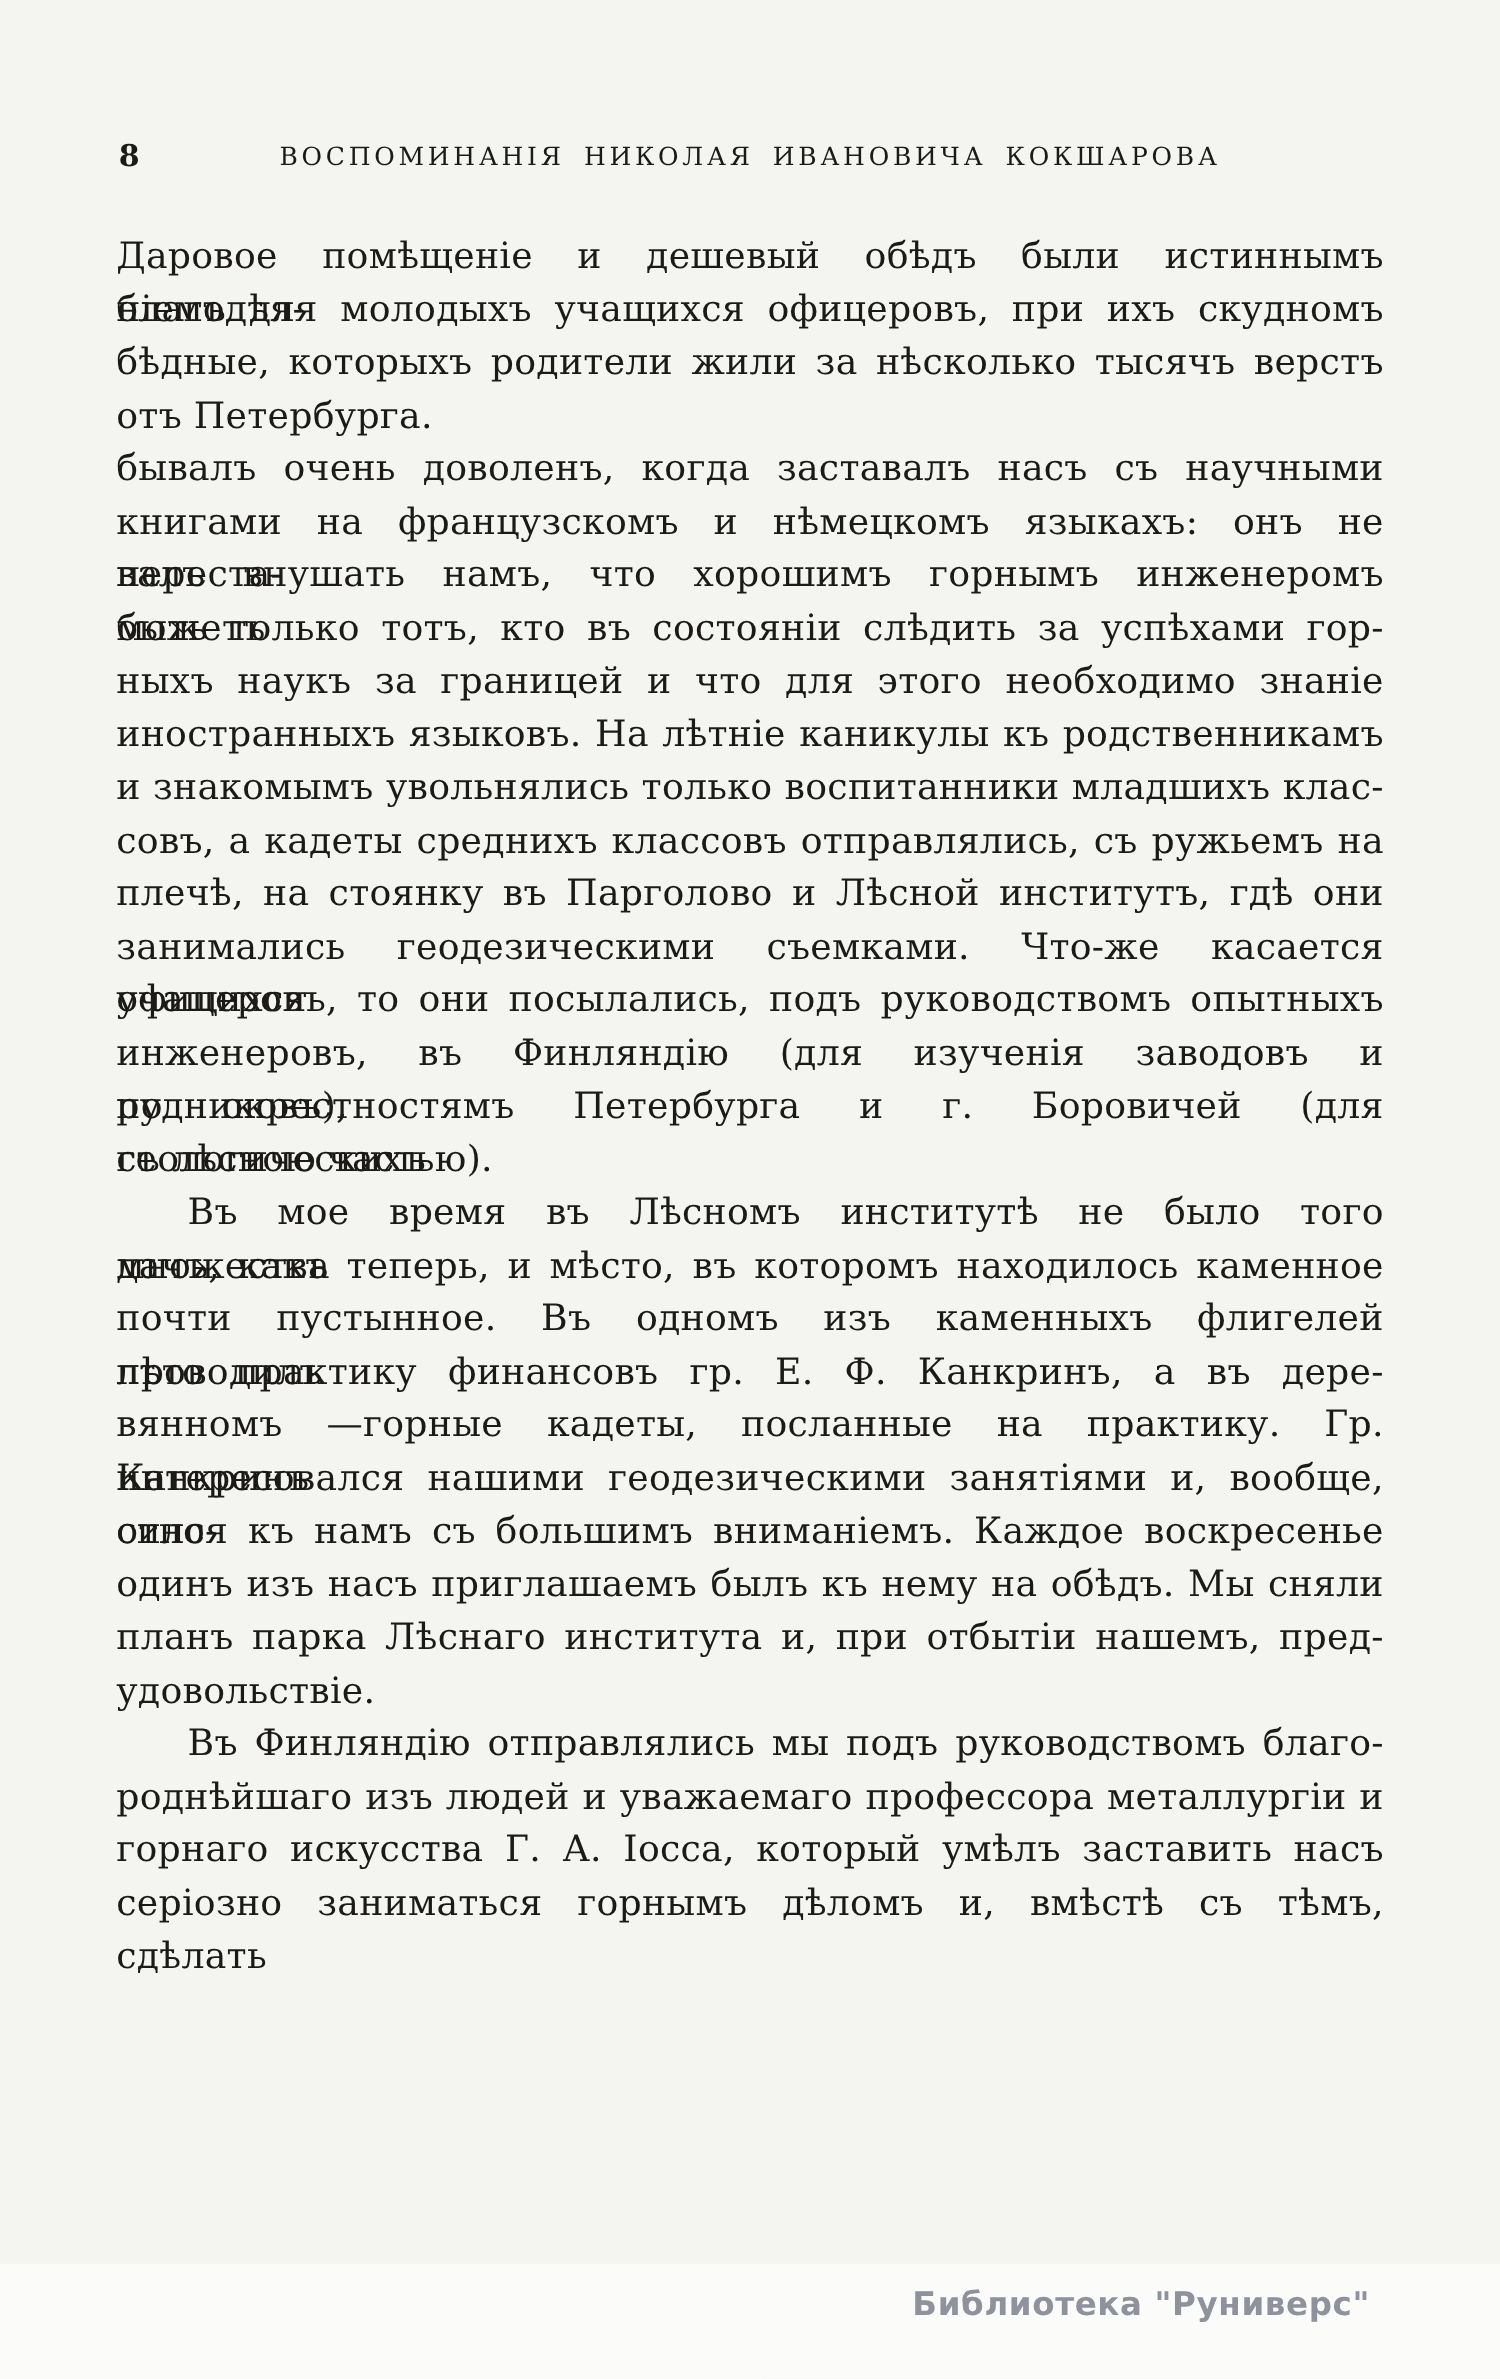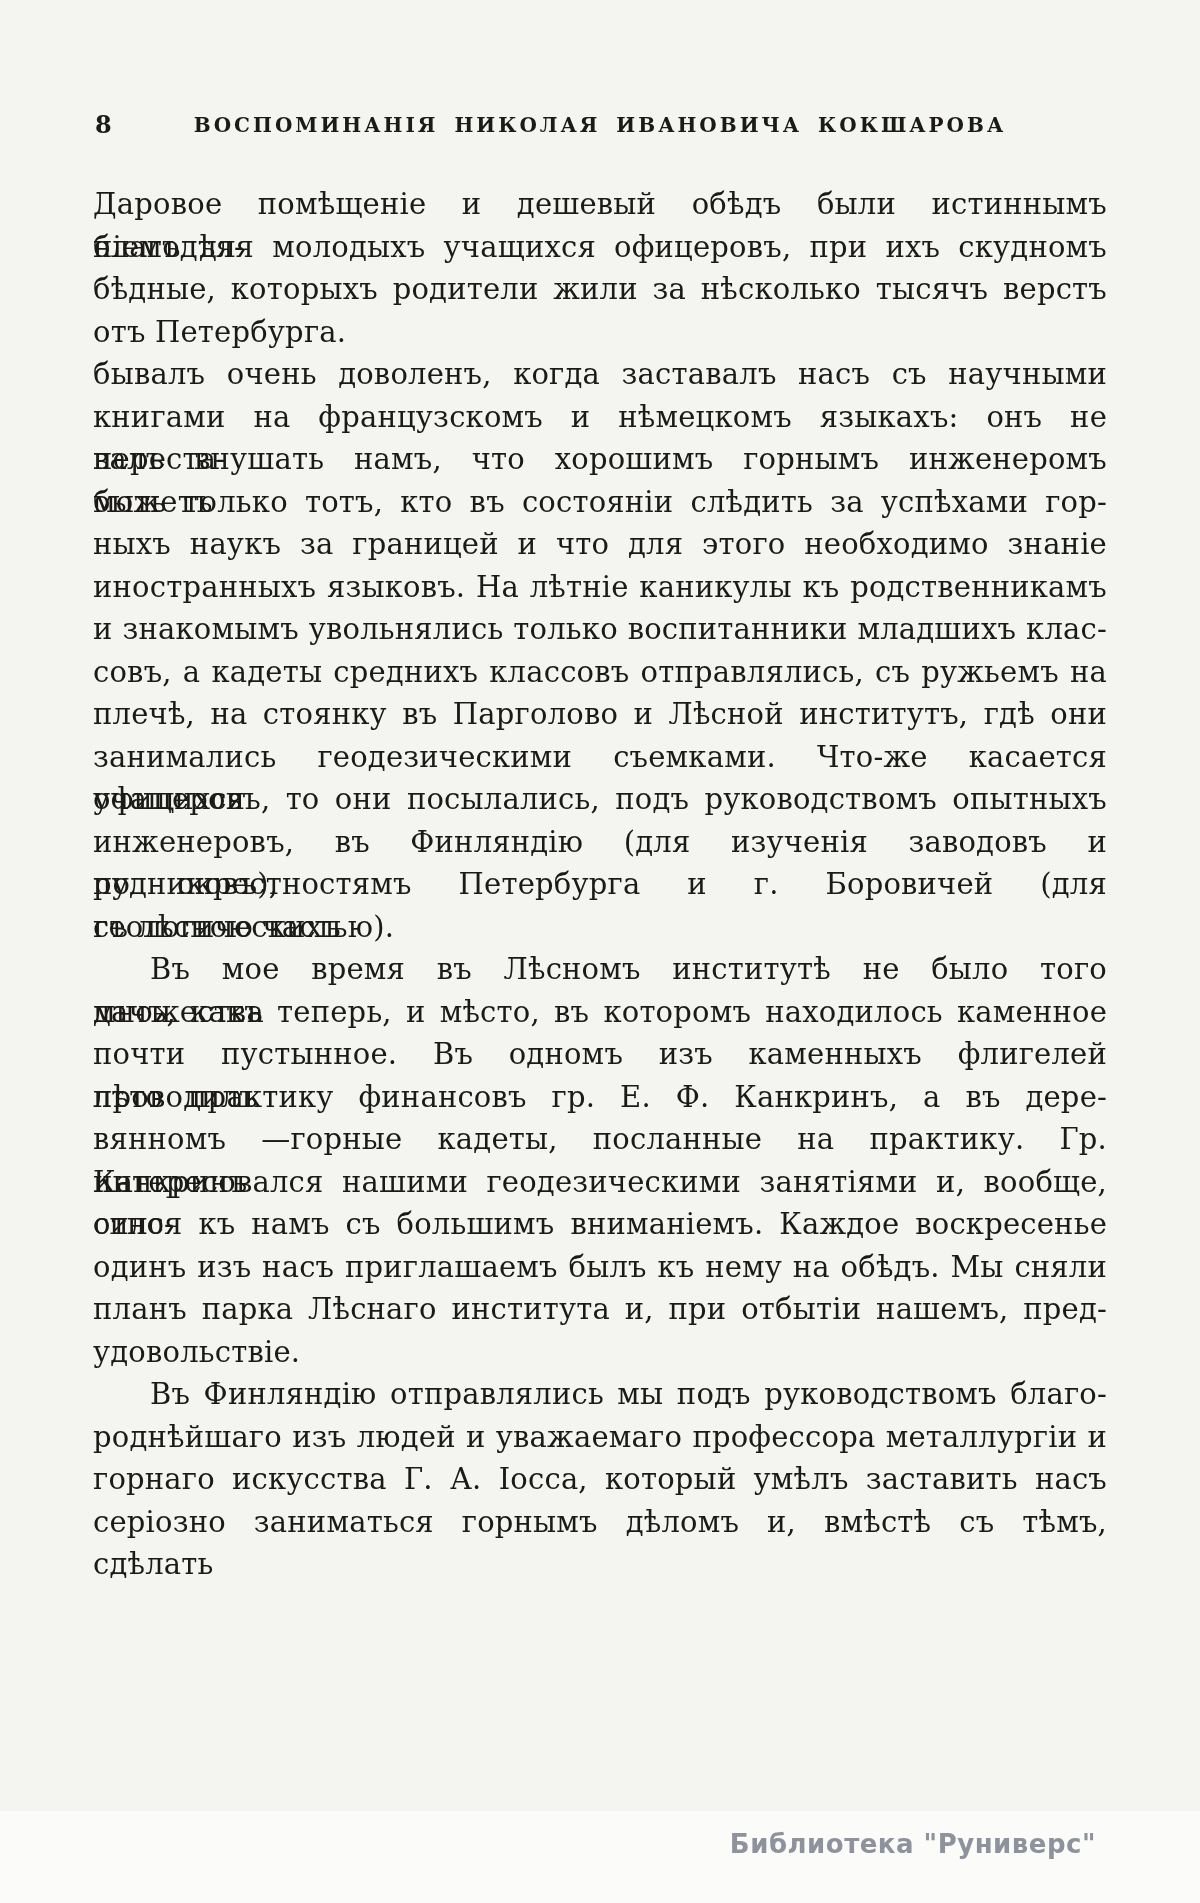--- a/index.html
+++ b/index.html
@@ -38,21 +38,21 @@
     font-weight: bold;
     color: var(--ink);
   }
   .header-title {
     position: absolute;
     left: 0;
     right: 0;
     top: 3px;
     text-align: center;
     font-size: 20px;
-    font-weight: bold;
+    font-weight: normal;
     letter-spacing: 3px;
     word-spacing: 6px;
     color: var(--ink);
   }
   
   .text-block {
     position: absolute;
     top: 183px;
     left: 93px;
     width: 1014px;

